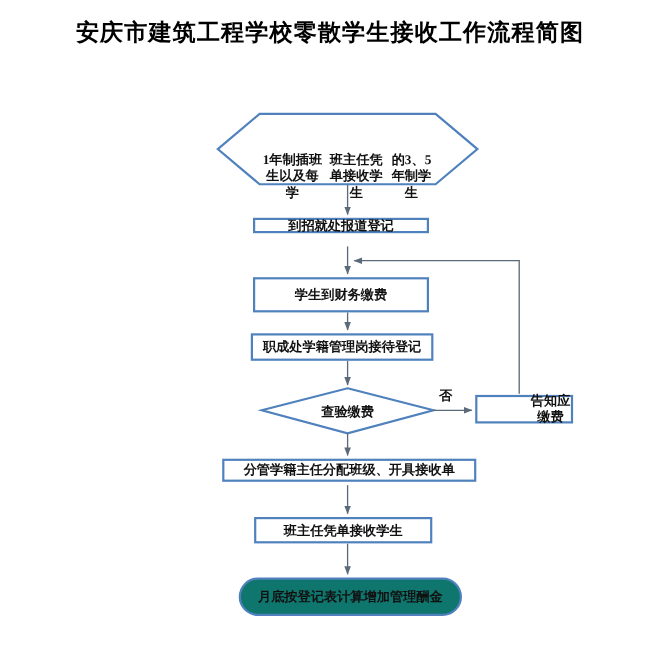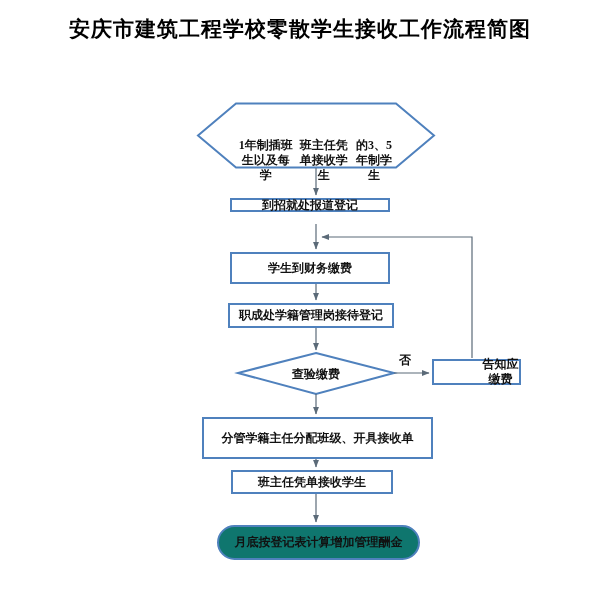--- a/index.html
+++ b/index.html
@@ -103,19 +103,19 @@
   <div class="node rect-node" style="left:230px; top:252px; width:160px; height:32px;">学生到财务缴费</div>
 
   <div class="node rect-node" style="left:228px; top:303px; width:166px; height:25px;">职成处学籍管理岗接待登记</div>
 
   <div class="float-text" style="left:238px; top:366px; width:156px;">查验缴费</div>
 
   <div class="float-text" style="left:396px; top:352px; width:18px;">否</div>
 
   <div class="node rect-node" style="left:432px; top:359px; width:89px; height:26px;padding-left:48px;">告知应缴费</div>
 
-  <div class="node rect-node" style="left:202px; top:417px; width:231px; height:42px;">分管学籍主任分配班级、开具接收单</div>
+  <div class="node rect-node" style="left:202px; top:417px; width:231px; height:21px;">分管学籍主任分配班级、开具接收单</div>
 
   <div class="node rect-node" style="left:231px; top:470px; width:162px; height:24px;">班主任凭单接收学生</div>
 
   <div class="node terminator-node" style="left:217px; top:525px; width:203px; height:35px;">月底按登记表计算增加管理酬金</div>
 
 </div>
 
 </body></html>

